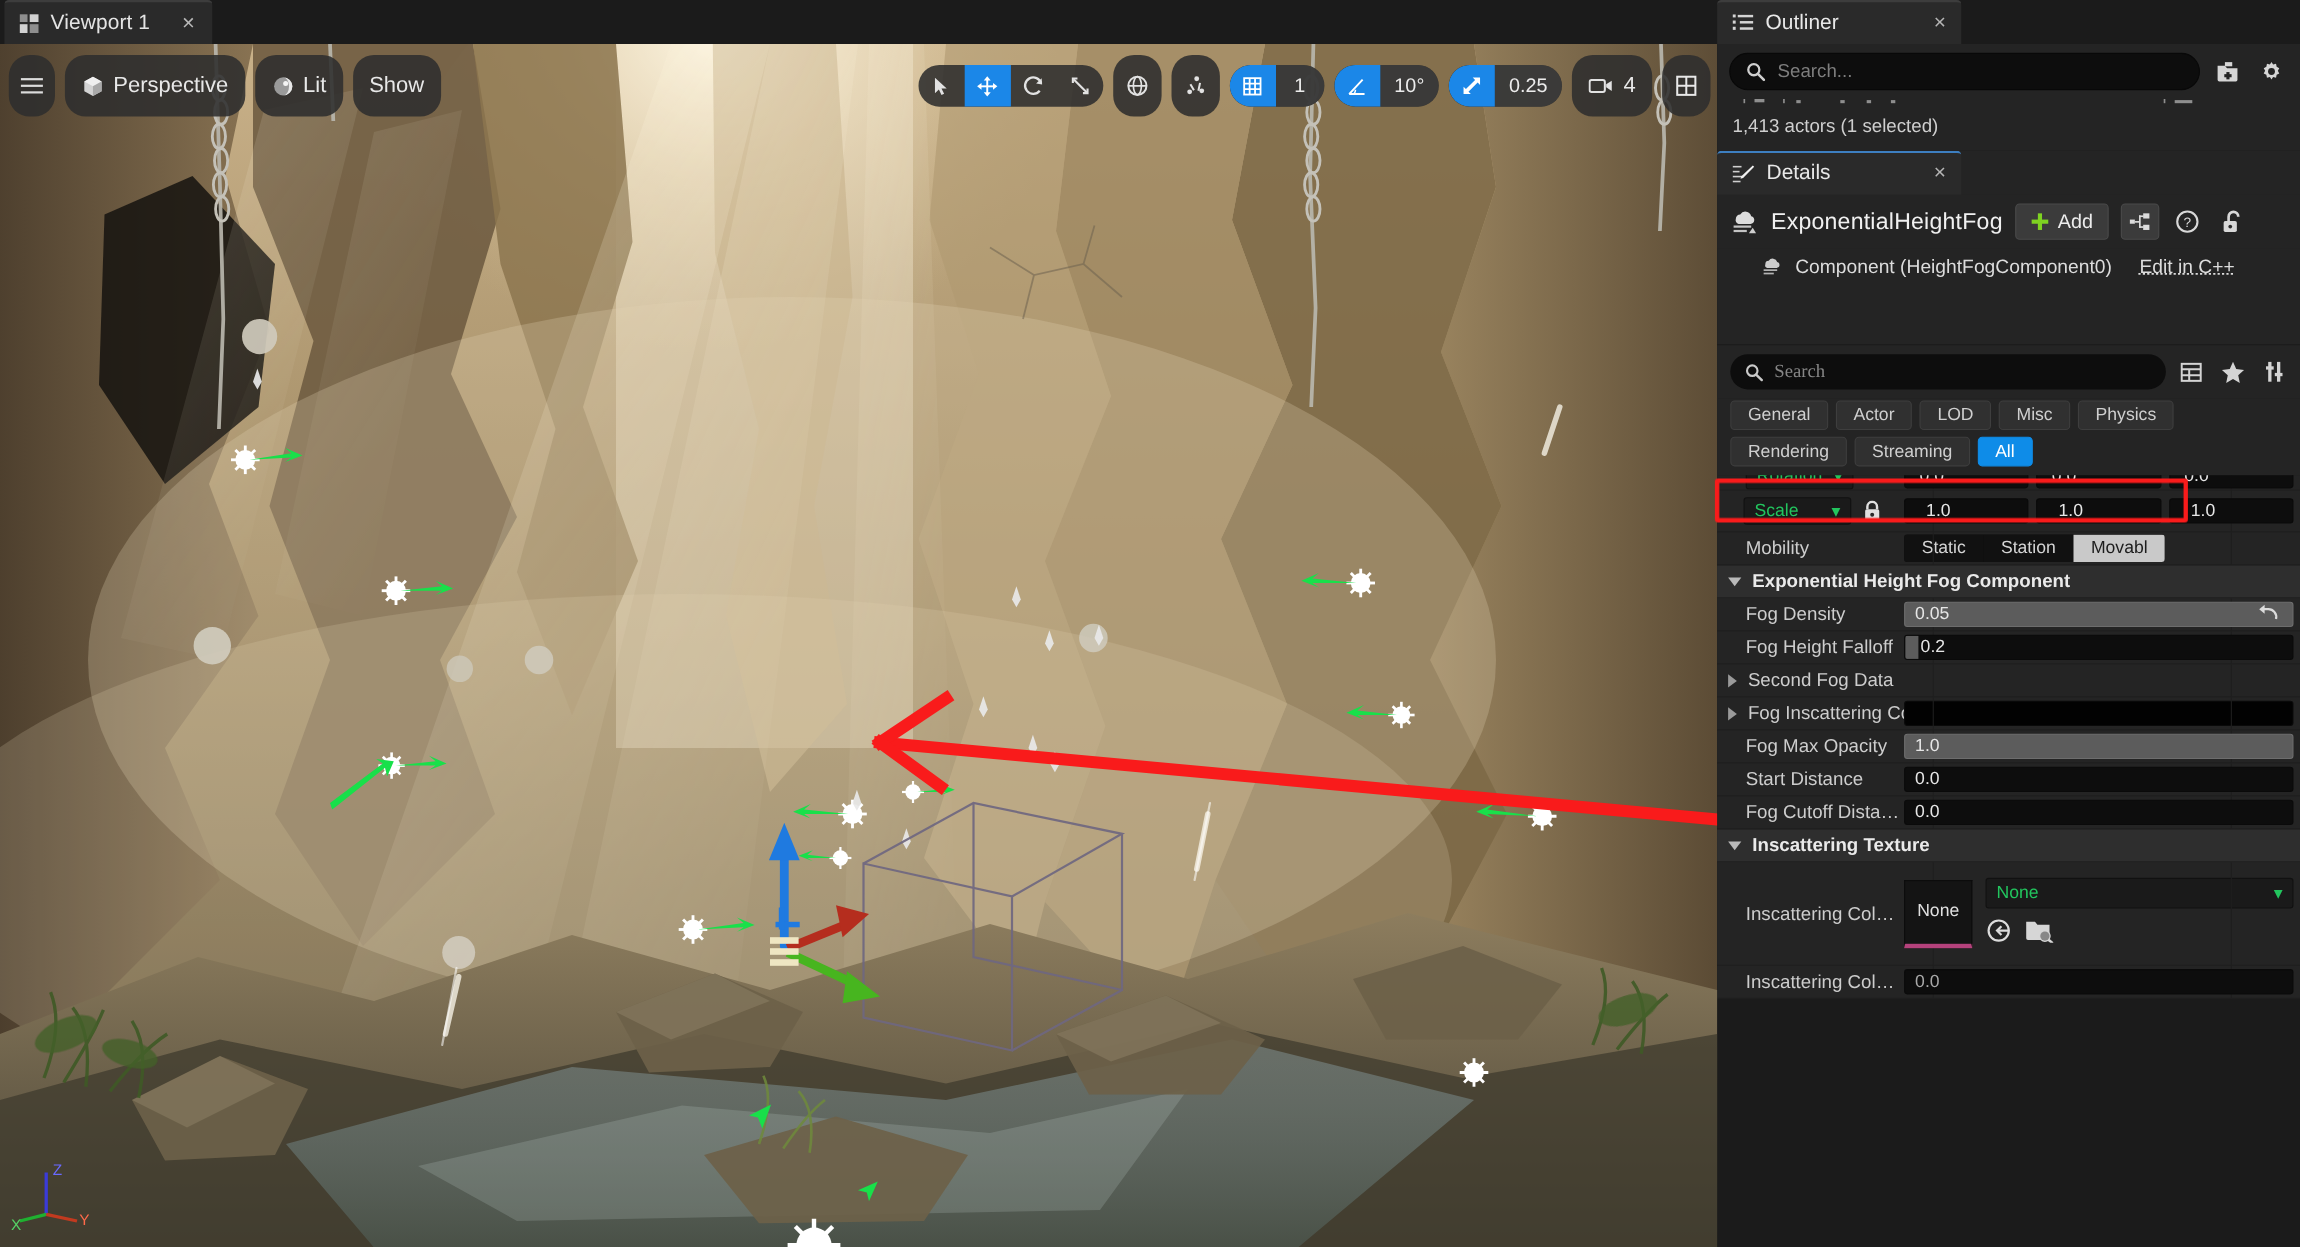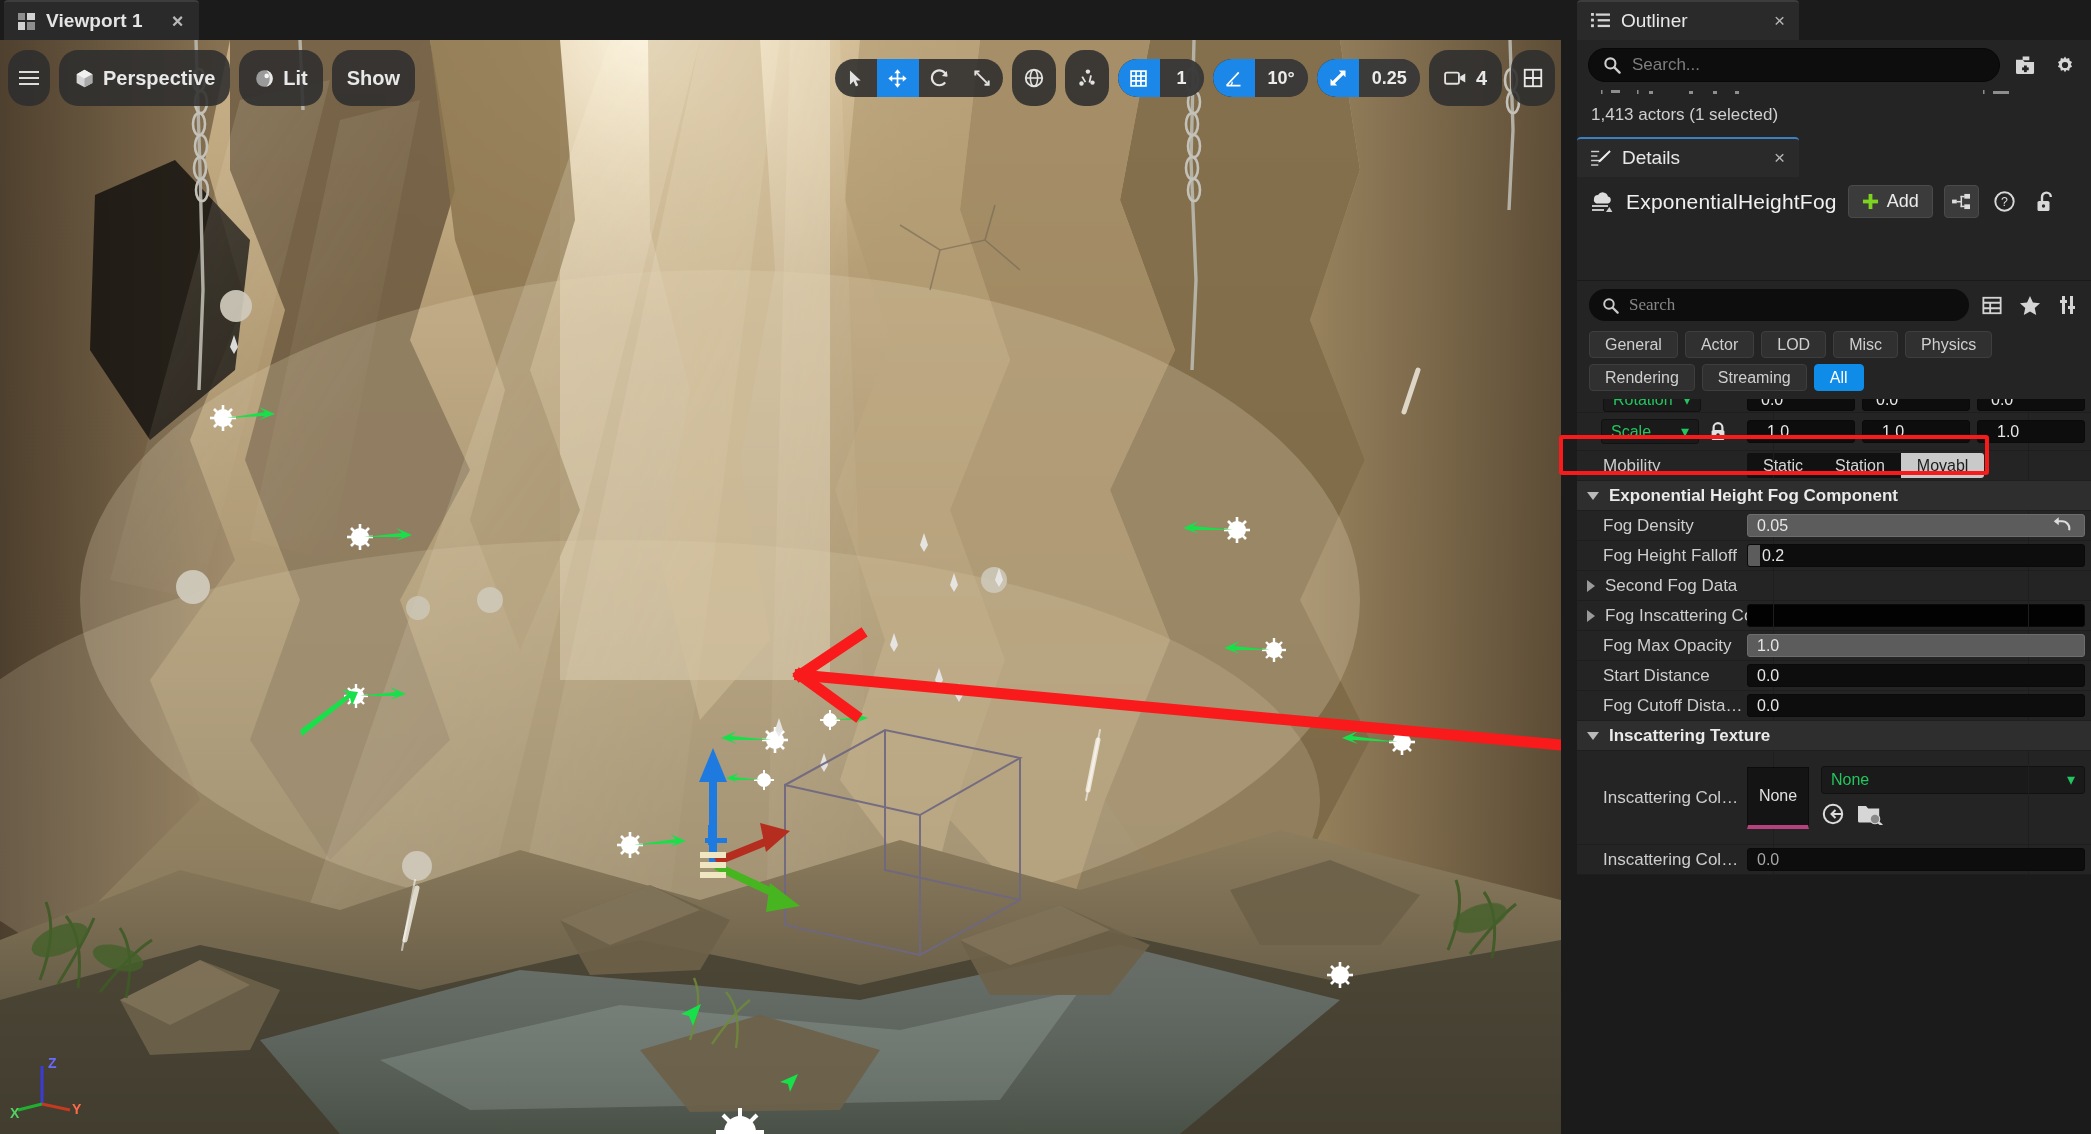--- a/index.html
+++ b/index.html
@@ -8,21 +8,20 @@
     background: #1b1b1b; overflow: hidden;
     font-family: "Liberation Sans", sans-serif;
     -webkit-font-smoothing: antialiased;
   }
   #app { position: relative; width: 2091px; height: 1134px; }
 
   
   #viewport-panel {
     position: absolute; left: 0; top: 0; width: 1561px; height: 1134px;
     background: #1d1d1d;
-    font-weight: bold;
   }
   #viewport-tabbar {
     position: absolute; left: 0; top: 0; width: 1561px; height: 40px;
     background: #1b1b1b;
   }
   .vtab {
     position: absolute; left: 4px; top: 0; height: 40px;
     display: flex; align-items: center; gap: 11px;
     padding: 0 16px 0 14px; background: #2a2a2a;
     border-top: 2px solid #3d3d3d;
@@ -80,21 +79,20 @@
   .burger i { position:absolute; left:0; width:20px; height:2.4px; background:#dcdcdc; display:block;}
   .burger i:nth-child(1){top:0;} .burger i:nth-child(2){top:6.3px;} .burger i:nth-child(3){top:12.6px;}
 
   
   #annot-arrow { position: absolute; left: 0; top: 0; width: 1561px; height: 1134px; pointer-events: none; z-index: 60; }
 
   
   #right-col {
     position: absolute; left: 1561px; top: 0; width: 530px; height: 1134px;
     background: #1b1b1b;
-    padding-left: 16px;
   }
   .panel-tab {
     position: relative; height: 40px; display: flex; align-items: center; gap: 11px;
     padding: 0 14px; background: #2a2a2a; width: 222px;
     border-top: 2px solid #3d7fc1; border-top-left-radius: 4px; border-top-right-radius:4px;
   }
   .panel-tab.outliner { border-top-color: #3d3d3d; }
   .panel-tab-title { color: #e8e8e8; font-size: 19px; }
   .panel-tab-close { color: #b5b5b5; font-size: 19px; margin-left: auto; cursor: pointer; }
 
@@ -842,20 +840,31 @@
         <div class="iconbtn">
           <svg width="20" height="22" viewBox="0 0 20 22">
             <path d="M6 10 V6 a4.4 4.4 0 0 1 8.8 0" fill="none" stroke="#d8d8d8" stroke-width="2.4"></path>
             <rect x="1.5" y="10" width="12" height="10" rx="1.6" fill="#d8d8d8"></rect>
             <circle cx="7.5" cy="15" r="1.7" fill="#2a2a2a"></circle>
           </svg>
         </div>
       </div>
 
       <div>
+        <div class="tree-row child">
+          <svg width="20" height="19" viewBox="0 0 26 24">
+            <path d="M5 9 a4 4 0 0 1 4 -4 a5.5 5.5 0 0 1 10 1.5 a3.6 3.6 0 0 1 -0.6 7.1 H7.5 A3.6 3.6 0 0 1 5 9 Z" fill="#cdcdcd"></path>
+            <g fill="#b4b4b4">
+                <rect x="3" y="15" width="16" height="2"></rect>
+                <rect x="3" y="19" width="12" height="2"></rect>
+              </g>
+          </svg>
+          <span>Component (HeightFogComponent0)</span>
+          <span class="editcpp">Edit in C++</span>
+        </div>
         <div style="height:54px"></div>
       </div>
 
       <div class="det-sep"></div>
 
       <div class="det-searchrow">
         <div class="det-searchbox">
           <svg width="17" height="17" viewBox="0 0 20 20">
             <circle cx="8.2" cy="8.2" r="5.6" fill="none" stroke="#c9c9c9" stroke-width="2.3"></circle>
             <path d="M12.6 12.6 L18.4 18.4" stroke="#c9c9c9" stroke-width="2.6" stroke-linecap="round"></path>

